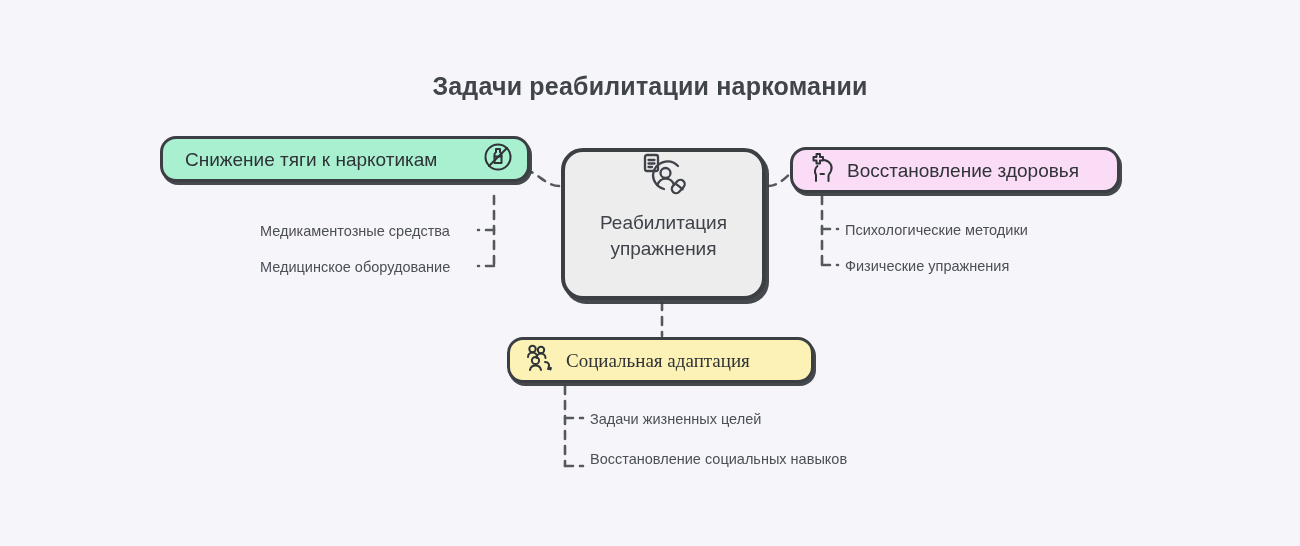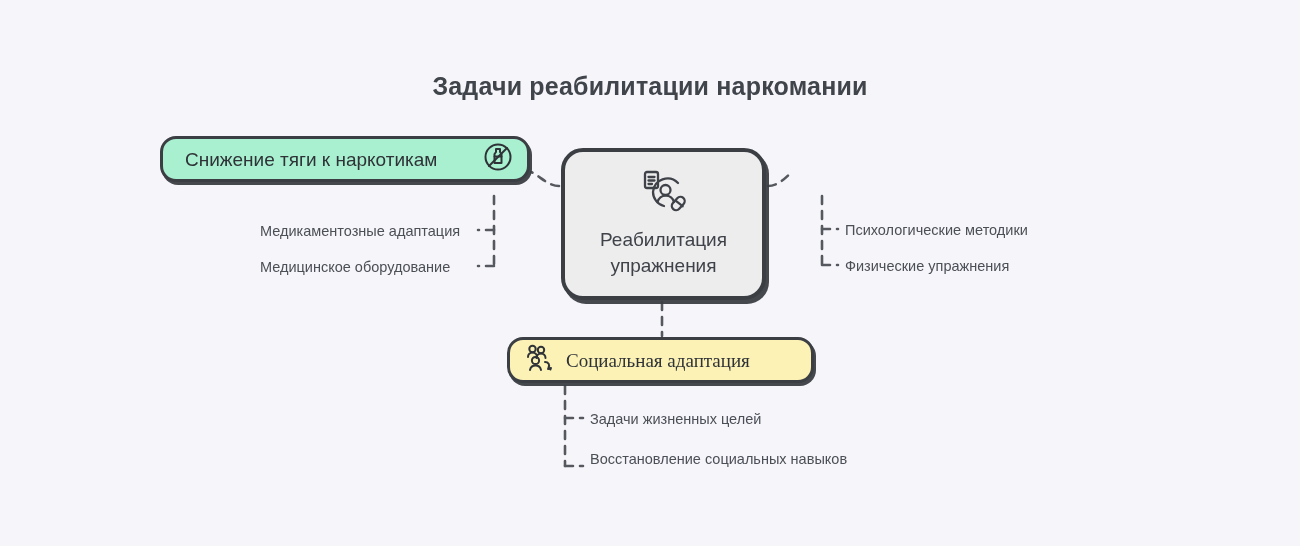--- a/index.html
+++ b/index.html
@@ -96,21 +96,21 @@
     width: 205px;
     height: 152px;
     box-sizing: border-box;
     background: #ededee;
     border: 4px solid #3b3f44;
     border-radius: 22px;
     box-shadow: 3px 4px 0 0 rgba(59,63,68,0.95);
     display: flex;
     flex-direction: column;
     align-items: center;
-    justify-content: center;
+    justify-content: flex-start;
   }
   #node-center .cicon { margin-bottom: 10px; }
   #node-center .ctext {
     text-align: center;
     font-size: 19px;
     color: #3f4349;
     line-height: 1.35;
   }
 
   
@@ -192,20 +192,33 @@
       <svg width="30" height="30" viewBox="0 0 30 30" fill="none" stroke="#2f3337" stroke-width="2" stroke-linecap="round" stroke-linejoin="round" xmlns="http://www.w3.org/2000/svg">
         <circle cx="15" cy="15" r="12.5"></circle>
         <line x1="6" y1="24" x2="24" y2="6"></line>
 
         <path d="M 13 7 L 17 7 L 17 10 L 18.5 12 L 18.5 21 L 11.5 21 L 11.5 12 L 13 10 Z"></path>
         <line x1="11.5" y1="14.5" x2="18.5" y2="14.5"></line>
       </svg>
     </span>
   </div>
 
+  <div id="node-right" class="node" style="background: rgb(250, 220, 246);">
+    <span class="nicon">
+      <svg width="30" height="32" viewBox="0 0 30 32" fill="none" stroke="#2f3337" stroke-width="2" stroke-linecap="round" stroke-linejoin="round" xmlns="http://www.w3.org/2000/svg">
+
+        <path d="M 9.5 2 L 13 2 L 13 5 L 16 5 L 16 8.5 L 13 8.5 L 13 11.5 L 9.5 11.5 L 9.5 8.5 L 6.5 8.5 L 6.5 5 L 9.5 5 Z"></path>
+
+        <path d="M 17 8 C 23 9 26 14 24 19 C 23 21.5 21.5 22 21.5 24 L 21.5 29"></path>
+        <path d="M 10.5 14 C 8 16 7 20 9 23 L 9 29"></path>
+        <path d="M 13.5 22 L 17 22"></path>
+      </svg>
+    </span>
+    <span class="label">Восстановление здоровья</span>
+  </div>
 
   <div id="node-bottom" class="node" style="background: rgb(252, 242, 182);">
     <span class="nicon">
       <svg width="32" height="32" viewBox="0 0 32 32" fill="none" stroke="#2f3337" stroke-width="2" stroke-linecap="round" stroke-linejoin="round" xmlns="http://www.w3.org/2000/svg">
 
         <circle cx="8.5" cy="7" r="3.2"></circle>
         <path d="M 4 15 A 4.5 4.5 0 0 1 13 15"></path>
 
         <circle cx="17" cy="8" r="3.2"></circle>
         <path d="M 12.5 16 A 4.5 4.5 0 0 1 21.5 16"></path>
@@ -213,21 +226,21 @@
         <circle cx="11.5" cy="18.5" r="3.6"></circle>
         <path d="M 6 28 A 5.6 5.6 0 0 1 17 28"></path>
 
         <path d="M 21 20 C 24.5 20 26 23 24.5 25.5 L 26.5 27.5"></path>
         <path d="M 24 27 L 27 26"></path>
       </svg>
     </span>
     <span class="label">Социальная адаптация</span>
   </div>
 
-  <div id="leaf-l1" class="leaf lt">Медикаментозные адаптация</div>
+  <div id="leaf-l1" class="leaf lt">Медикаментозные средства</div>
   <div id="leaf-l2" class="leaf lt">Медицинское оборудование</div>
 
   <div id="leaf-r1" class="leaf rt">Психологические методики</div>
   <div id="leaf-r2" class="leaf rt">Физические упражнения</div>
 
   <div id="leaf-b1" class="leaf rt">Задачи жизненных целей</div>
   <div id="leaf-b2" class="leaf rt">Восстановление социальных навыков</div>
 
 </div>
 

